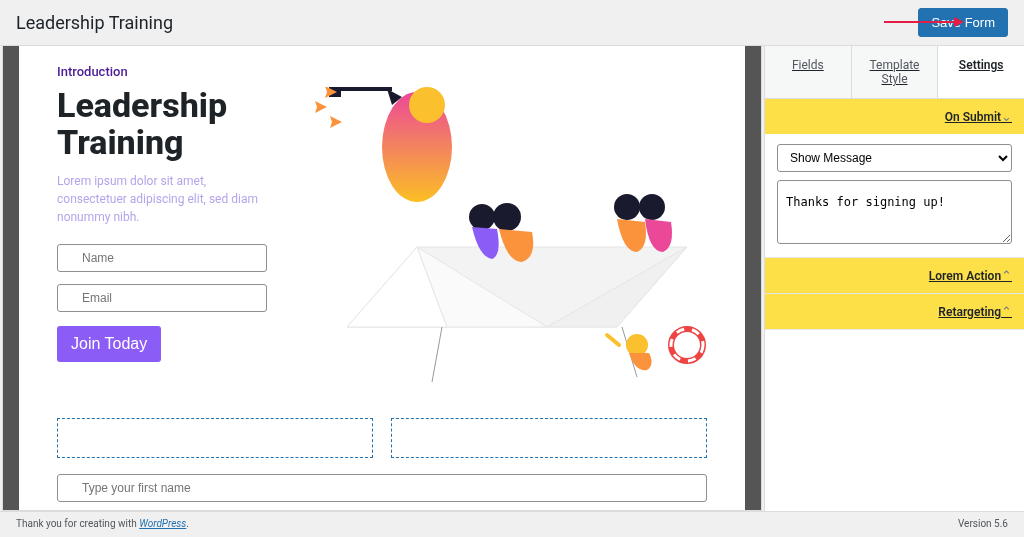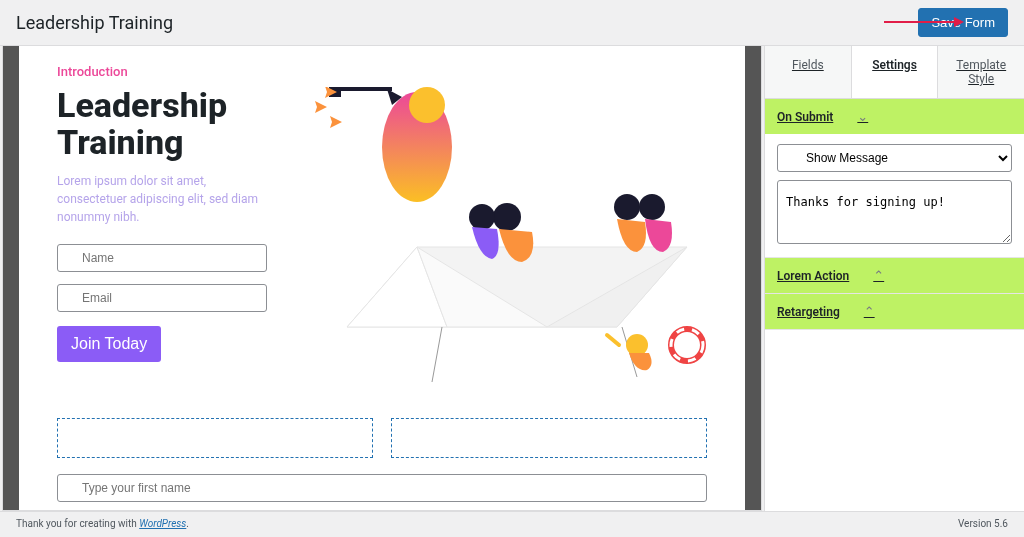--- a/index.html
+++ b/index.html
@@ -4,44 +4,44 @@
   <style>
     * { box-sizing: border-box; margin: 0; padding: 0; }
     body { font-family: -apple-system, BlinkMacSystemFont, "Segoe UI", Roboto, sans-serif; background: #f0f0f1; color: #1d2327; font-size: 13px; }
     .page-header { display: flex; justify-content: space-between; align-items: center; padding: 8px 16px; background: #f0f0f1; border-bottom: 1px solid #dcdcde; }
     .page-title { font-size: 18px; font-weight: 400; color: #1d2327; }
     .save-btn { background: #2271b1; color: #fff; border: 1px solid #2271b1; padding: 6px 12px; border-radius: 3px; cursor: pointer; font-size: 13px; }
     .main-wrap { display: flex; height: calc(100vh - 72px); }
     .canvas-col { flex: 1; padding: 0 2px; background: #f0f0f1; overflow: hidden; }
     .canvas-frame { background: #555; padding: 0 16px; height: 100%; border: 1px solid #dcdcde; border-top: none; }
     .canvas { background: #fff; height: 100%; padding: 18px 38px 0 38px; overflow: auto; position: relative; }
-    .intro-label { color: #ec4899; font-size: 13px; font-weight: 500; margin-bottom: 8px; }
+    .intro-label { color: #4c1d95; font-size: 13px; font-weight: 500; margin-bottom: 8px; }
     .hero-row { display: flex; gap: 20px; }
     .hero-left { width: 210px; flex-shrink: 0; }
     .hero-title { font-size: 34px; font-weight: 800; color: #1d2327; line-height: 1.1; margin-bottom: 10px; }
     .hero-sub { font-size: 12px; color: #b5a4ea; line-height: 1.5; margin-bottom: 18px; }
     .text-input { width: 100%; border: 1px solid #8c8f94; border-radius: 3px; padding: 6px 24px; font-size: 12px; color: #50575e; margin-bottom: 12px; }
     .join-btn { background: #8b5cf6; color: #fff; border: none; border-radius: 3px; padding: 9px 14px; font-size: 16px; cursor: pointer; margin-top: 2px; }
     .hero-right { flex: 1; position: relative; min-height: 300px; }
     .illustration { width: 100%; height: 300px; }
     .dashed-row { display: flex; gap: 18px; margin-top: 28px; }
     .dashed-box { flex: 1; border: 1px dashed #2271b1; height: 40px; }
     .full-inputs { margin-top: 16px; }
     .full-inputs .text-input { border-color: #8c8f94; }
     .side-col { width: 260px; background: #fff; border-left: 1px solid #dcdcde; display: flex; flex-direction: column; text-decoration: underline; }
     .tabs { display: flex; border-bottom: 1px solid #dcdcde; }
     .tab { flex: 1; padding: 12px 8px; text-align: center; font-size: 12px; color: #50575e; background: #f6f7f7; border-right: 1px solid #dcdcde; cursor: pointer; }
     .tab:last-child { border-right: none; }
     .tab.active { background: #fff; font-weight: 600; color: #1d2327; }
     .accordion { border-bottom: 1px solid #e5e5e5; }
-    .acc-header { display: flex; justify-content: flex-start; align-items: center; padding: 10px 12px; background: #bef264; cursor: pointer; gap: 24px; }
+    .acc-header { display: flex; justify-content: flex-end; align-items: center; padding: 10px 12px; background: #fde047; cursor: pointer; }
     .acc-title { font-size: 12px; font-weight: 600; color: #1d2327; }
     .chev { font-size: 13px; color: #787c82; }
     .acc-body { padding: 10px 12px; }
-    .select-field { width: 100%; border: 1px solid #8c8f94; border-radius: 3px; padding: 5px 24px; font-size: 12px; margin-bottom: 8px; background: #fff; }
+    .select-field { width: 100%; border: 1px solid #8c8f94; border-radius: 3px; padding: 5px 8px; font-size: 12px; margin-bottom: 8px; background: #fff; }
     .textarea-field { width: 100%; border: 1px solid #8c8f94; border-radius: 3px; padding: 14px 8px; font-size: 12px; height: 64px; resize: vertical; }
     .footer-bar { display: flex; justify-content: space-between; align-items: center; padding: 6px 16px; background: #f0f0f1; font-size: 10px; color: #50575e; border-top: 1px solid #dcdcde; }
     .footer-bar a { color: #2271b1; text-decoration: underline; font-style: italic; }
     .arrow { position: absolute; top: 14px; right: 60px; width: 80px; height: 16px; pointer-events: none; }
     .arrow svg { width: 100%; height: 100%; }
   </style>
 </head>
 <body>
 
 <div class="page-header">
@@ -115,22 +115,22 @@
           <input class="text-input" placeholder="Type your first name" style="">
           
         </div>
       </div>
     </div>
   </div>
 
   <div class="side-col">
     <div class="tabs">
       <div class="tab">Fields</div>
+      <div class="tab">Template Style</div>
       <div class="tab active">Settings</div>
-      <div class="tab">Template Style</div>
     </div>
     <div class="accordion">
       <div class="acc-header">
         <span class="acc-title">On Submit</span>
         <span class="chev">⌄</span>
       </div>
       <div class="acc-body">
         <select class="select-field">
           <option>Show Message</option>
         </select>

